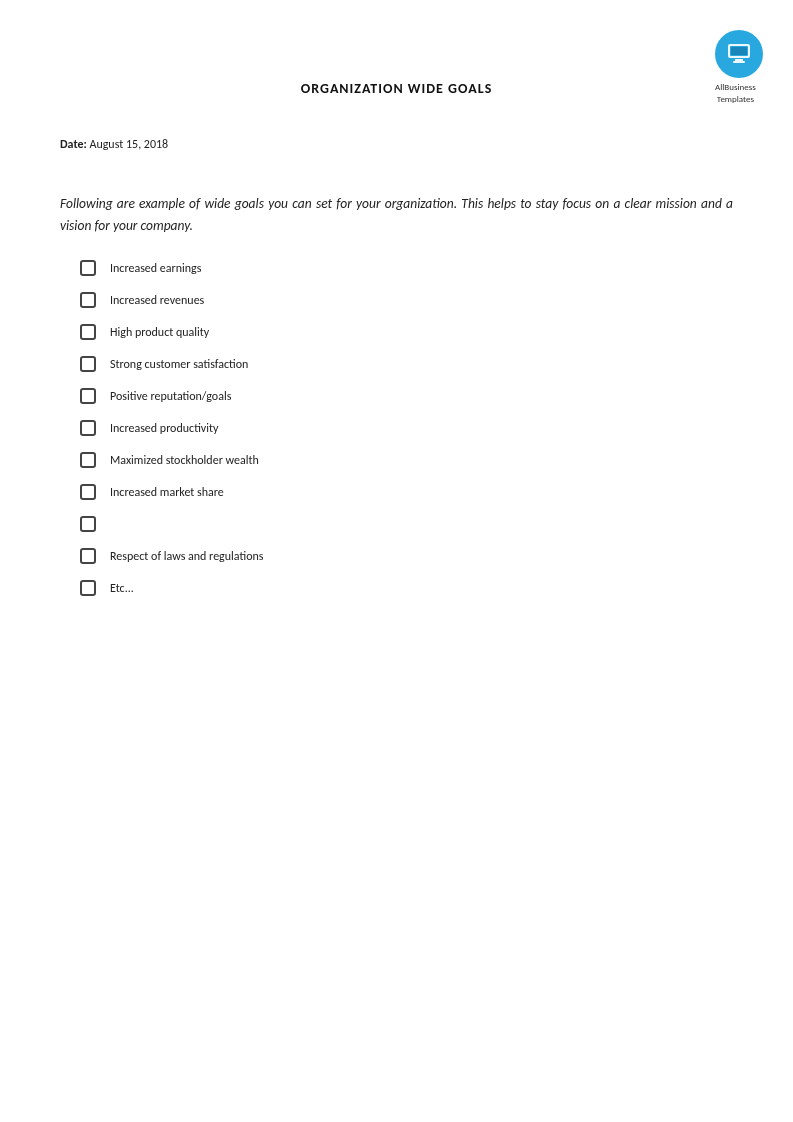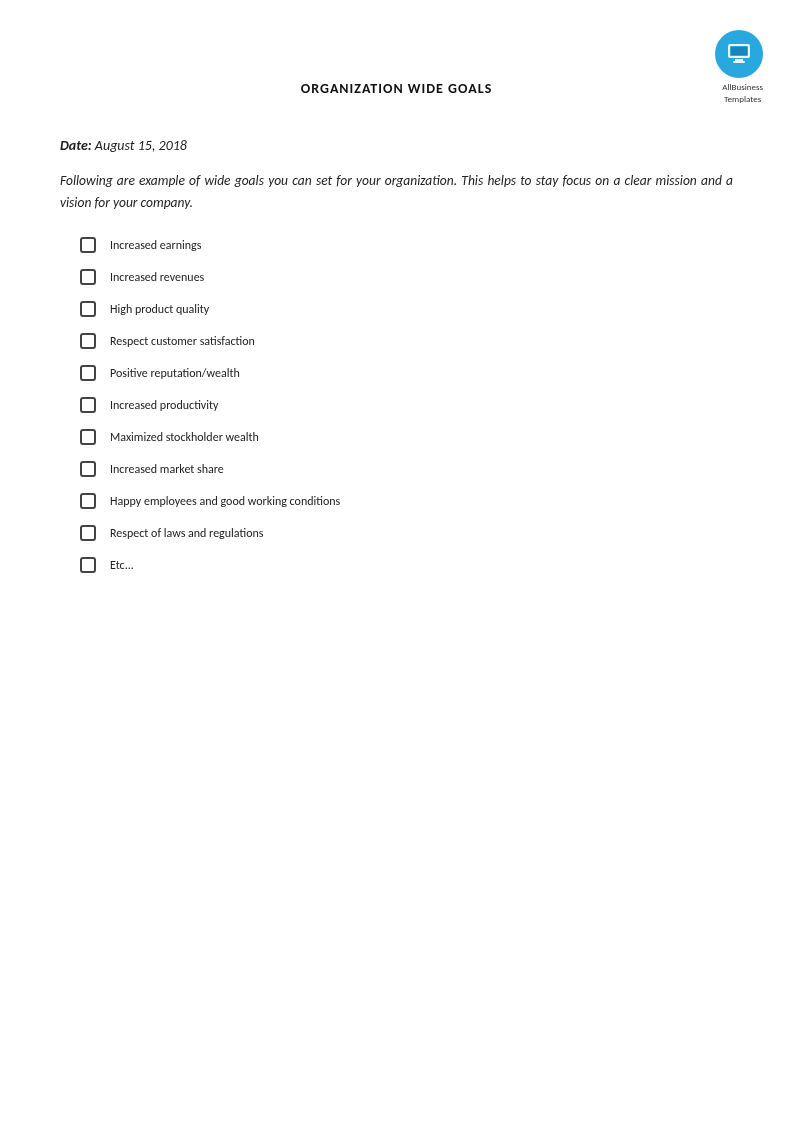--- a/index.html
+++ b/index.html
@@ -17,21 +17,21 @@
       color: #222222;
       position: relative;
     }
 
     .logo-area {
       position: absolute;
       top: 30px;
       right: 30px;
       display: flex;
       flex-direction: column;
-      align-items: flex-end;
+      align-items: flex-start;
     }
 
     .logo-circle {
       width: 48px;
       height: 48px;
       border-radius: 50%;
       background: #29a8e0;
       display: flex;
       align-items: center;
       justify-content: center;
@@ -57,23 +57,22 @@
     .page-title {
       text-align: center;
       font-size: 14px;
       font-weight: bold;
       letter-spacing: 1px;
       margin-bottom: 40px;
       color: #111;
     }
 
     .date-line {
-      font-size: 14px;
-      margin-bottom: 16px;
-      font-style: italic;
+      font-size: 12px;
+      margin-bottom: 42px;
     }
 
     .date-line span.label {
       font-weight: bold;
     }
 
     .intro-text {
       font-size: 13.5px;
       line-height: 1.6;
       margin-bottom: 24px;
@@ -138,41 +137,40 @@
       <li>
       <span class="checkbox-icon"></span>
       <span>Increased revenues</span>
     </li>
       <li>
       <span class="checkbox-icon"></span>
       <span>High product quality</span>
     </li>
       <li>
       <span class="checkbox-icon"></span>
-      <span>Respect customer satisfaction</span>
+      <span>Strong customer satisfaction</span>
     </li>
       <li>
       <span class="checkbox-icon"></span>
-      <span>Positive reputation/wealth</span>
+      <span>Positive reputation/goals</span>
     </li>
       <li>
       <span class="checkbox-icon"></span>
       <span>Increased productivity</span>
     </li>
       <li>
       <span class="checkbox-icon"></span>
       <span>Maximized stockholder wealth</span>
     </li>
       <li>
       <span class="checkbox-icon"></span>
       <span>Increased market share</span>
     </li>
       <li>
       <span class="checkbox-icon"></span>
-      <span>Happy employees and good working conditions</span>
     </li>
       <li>
       <span class="checkbox-icon"></span>
       <span>Respect of laws and regulations</span>
     </li>
       <li>
       <span class="checkbox-icon"></span>
       <span>Etc...</span>
     </li>
     </ul>

